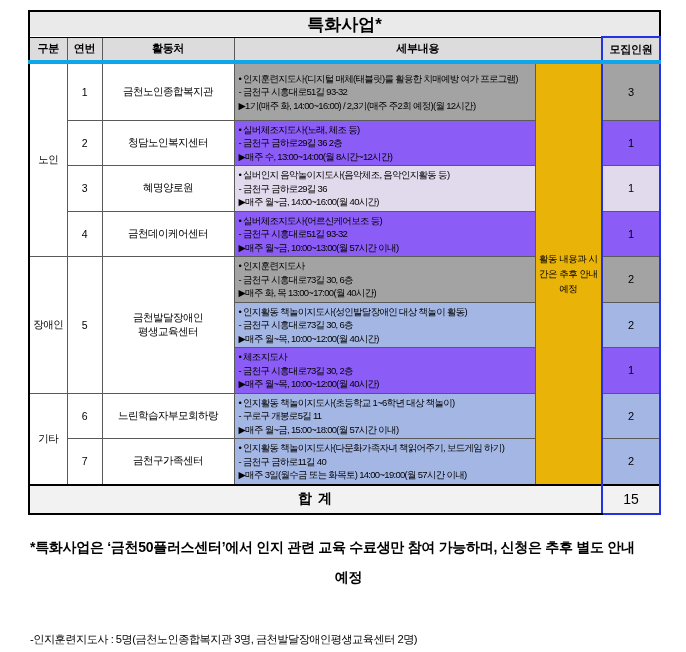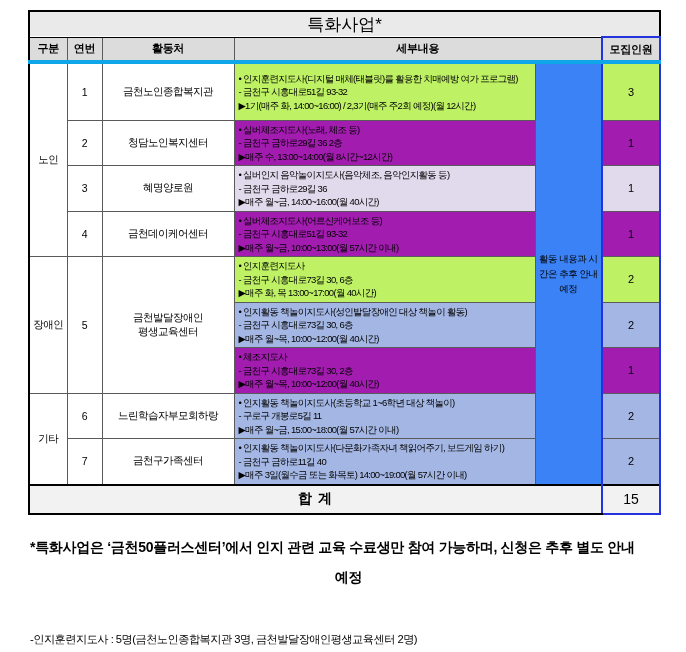--- a/index.html
+++ b/index.html
@@ -11,37 +11,37 @@
   table.main {
     border-collapse:collapse; table-layout:fixed;
     margin:10px 0 0 28px; width:631px;
     border:2px solid #000;
   }
   td {
     border:1px solid #5a5a5a; vertical-align:middle; text-align:center;
     padding:0; overflow:hidden;
   }
   tr.title-row td {
-    background:#eaeaea; font-weight:normal; font-size:17px; height:24px;
+    background:#eaeaea; font-weight:bold; font-size:17px; height:24px;
     border-bottom:1px solid #000;
   }
   tr.header-row td {
     background:#dcdcdc; font-weight:bold; font-size:11px; height:22px;
     border-bottom:4px solid #0ea5e9; letter-spacing:-0.3px;
   }
   td.cat, td.no, td.place { font-size:10.5px; letter-spacing:-0.5px; background:#fff; }
   td.detail {
     text-align:left; padding:2px 2px 2px 4px;
     font-size:9.5px; letter-spacing:-0.7px; line-height:13.5px;
     white-space:nowrap;
   }
-  td.note-cell { background:#3b82f6; font-size:9.5px; line-height:15px; padding:2px; letter-spacing:-0.5px; }
+  td.note-cell { background:#eab308; font-size:9.5px; line-height:15px; padding:2px; letter-spacing:-0.5px; }
   td.count { font-size:11px; }
-  .bg-mint  { background:#bef264; }
-  .bg-peach { background:#a21caf; }
+  .bg-mint  { background:#a3a3a3; }
+  .bg-peach { background:#8b5cf6; }
   .bg-lav   { background:#e1d9ec; }
   .bg-peri  { background:#a4b7e4; }
   td.moj { border-left:2px solid #2333dd; border-right:2px solid #2333dd; }
   tr.header-row td.moj { border-top:2px solid #2333dd; }
   tr.total-row td.moj { border-bottom:2px solid #2333dd; border-top:2px solid #000; background:#f2f2f2; font-size:14px; }
   tr.total-row td.total-label {
     background:#f2f2f2; font-weight:bold; font-size:14px; height:27px;
     border-top:2px solid #000; border-bottom:2px solid #000; letter-spacing:1px;
   }
   .footnote {

